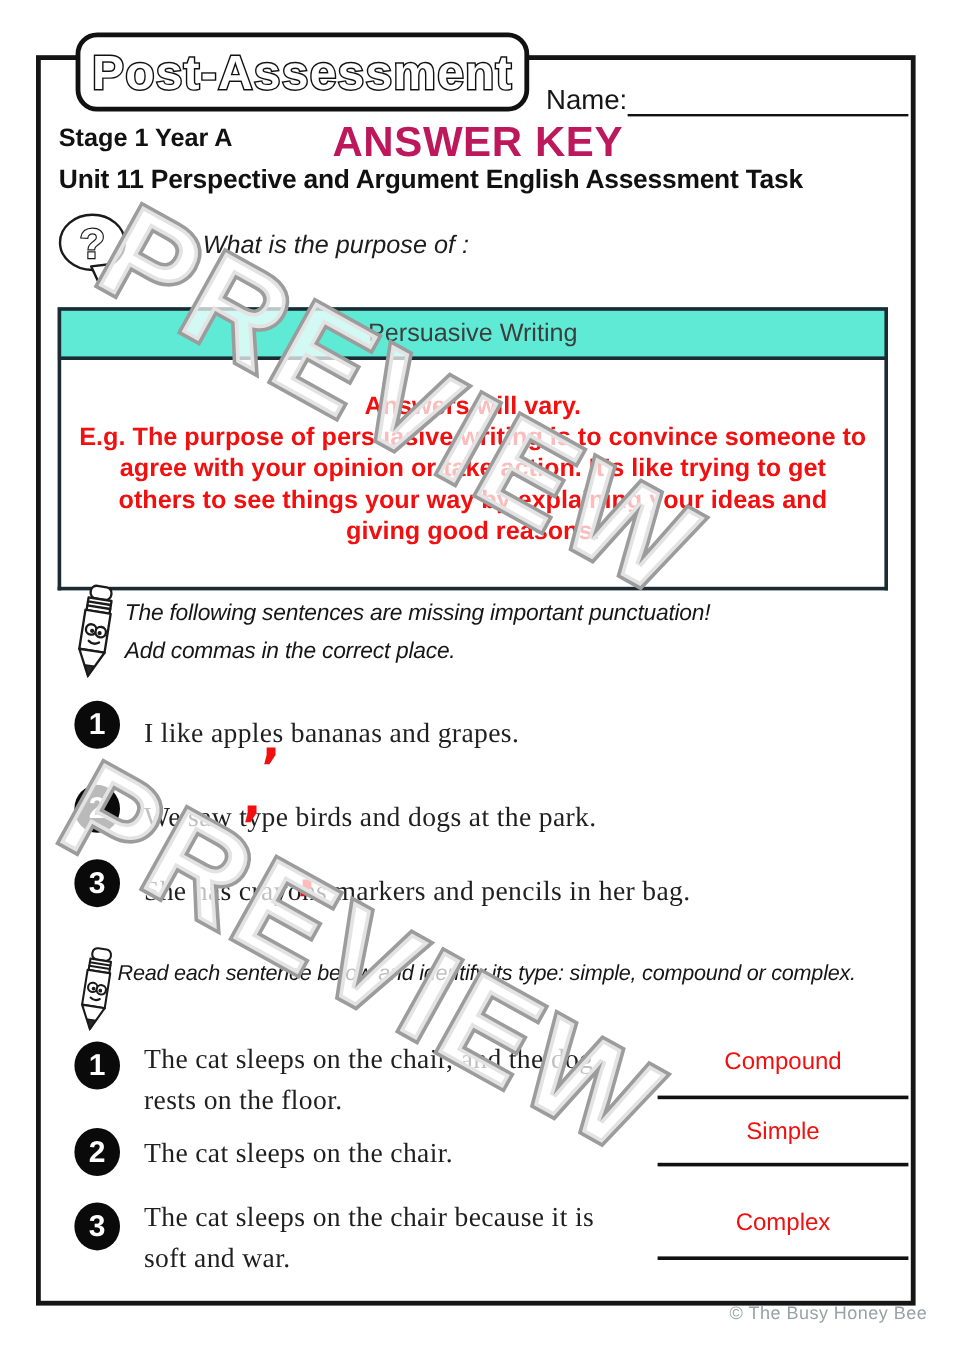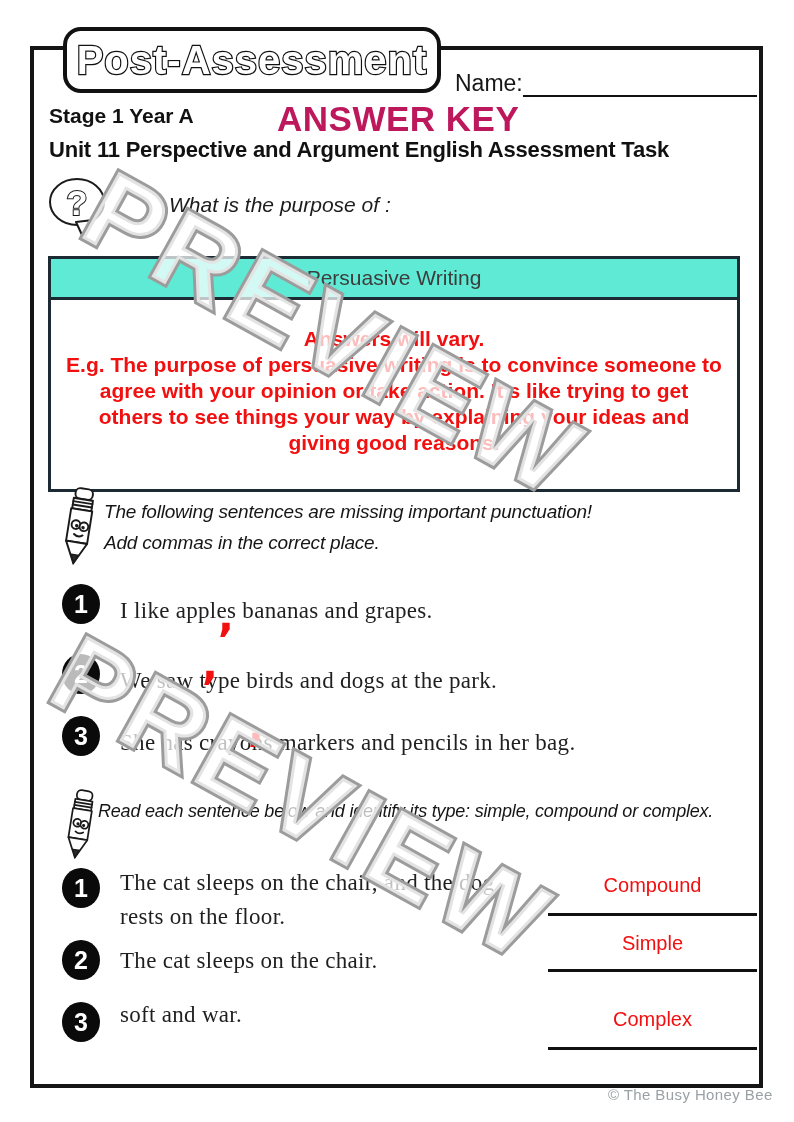--- a/index.html
+++ b/index.html
@@ -144,20 +144,21 @@
   <div class="ans" style="top:874px">Compound</div>
   <div class="ans-line" style="top:913px"></div>
 
   <div class="num" style="top:940px">2</div>
   <div class="sent" style="top:944px">The cat sleeps on the chair.</div>
   <div class="ans" style="top:932px">Simple</div>
   <div class="ans-line" style="top:969px"></div>
 
   <div class="num" style="top:1002px">3</div>
   <div class="sent" style="top:998px">
+    <div>The cat sleeps on the chair because it is</div>
     <div>soft and war.</div>
   </div>
   <div class="ans" style="top:1008px">Complex</div>
   <div class="ans-line" style="top:1047px"></div>
 
   <div class="footer">© The Busy Honey Bee</div>
 
   <svg class="wm" style="left:128px;top:140px;transform:rotate(29deg);transform-origin:0 0;" width="700" height="160">
     <text x="0" y="108">PREVIEW</text>
   </svg>

